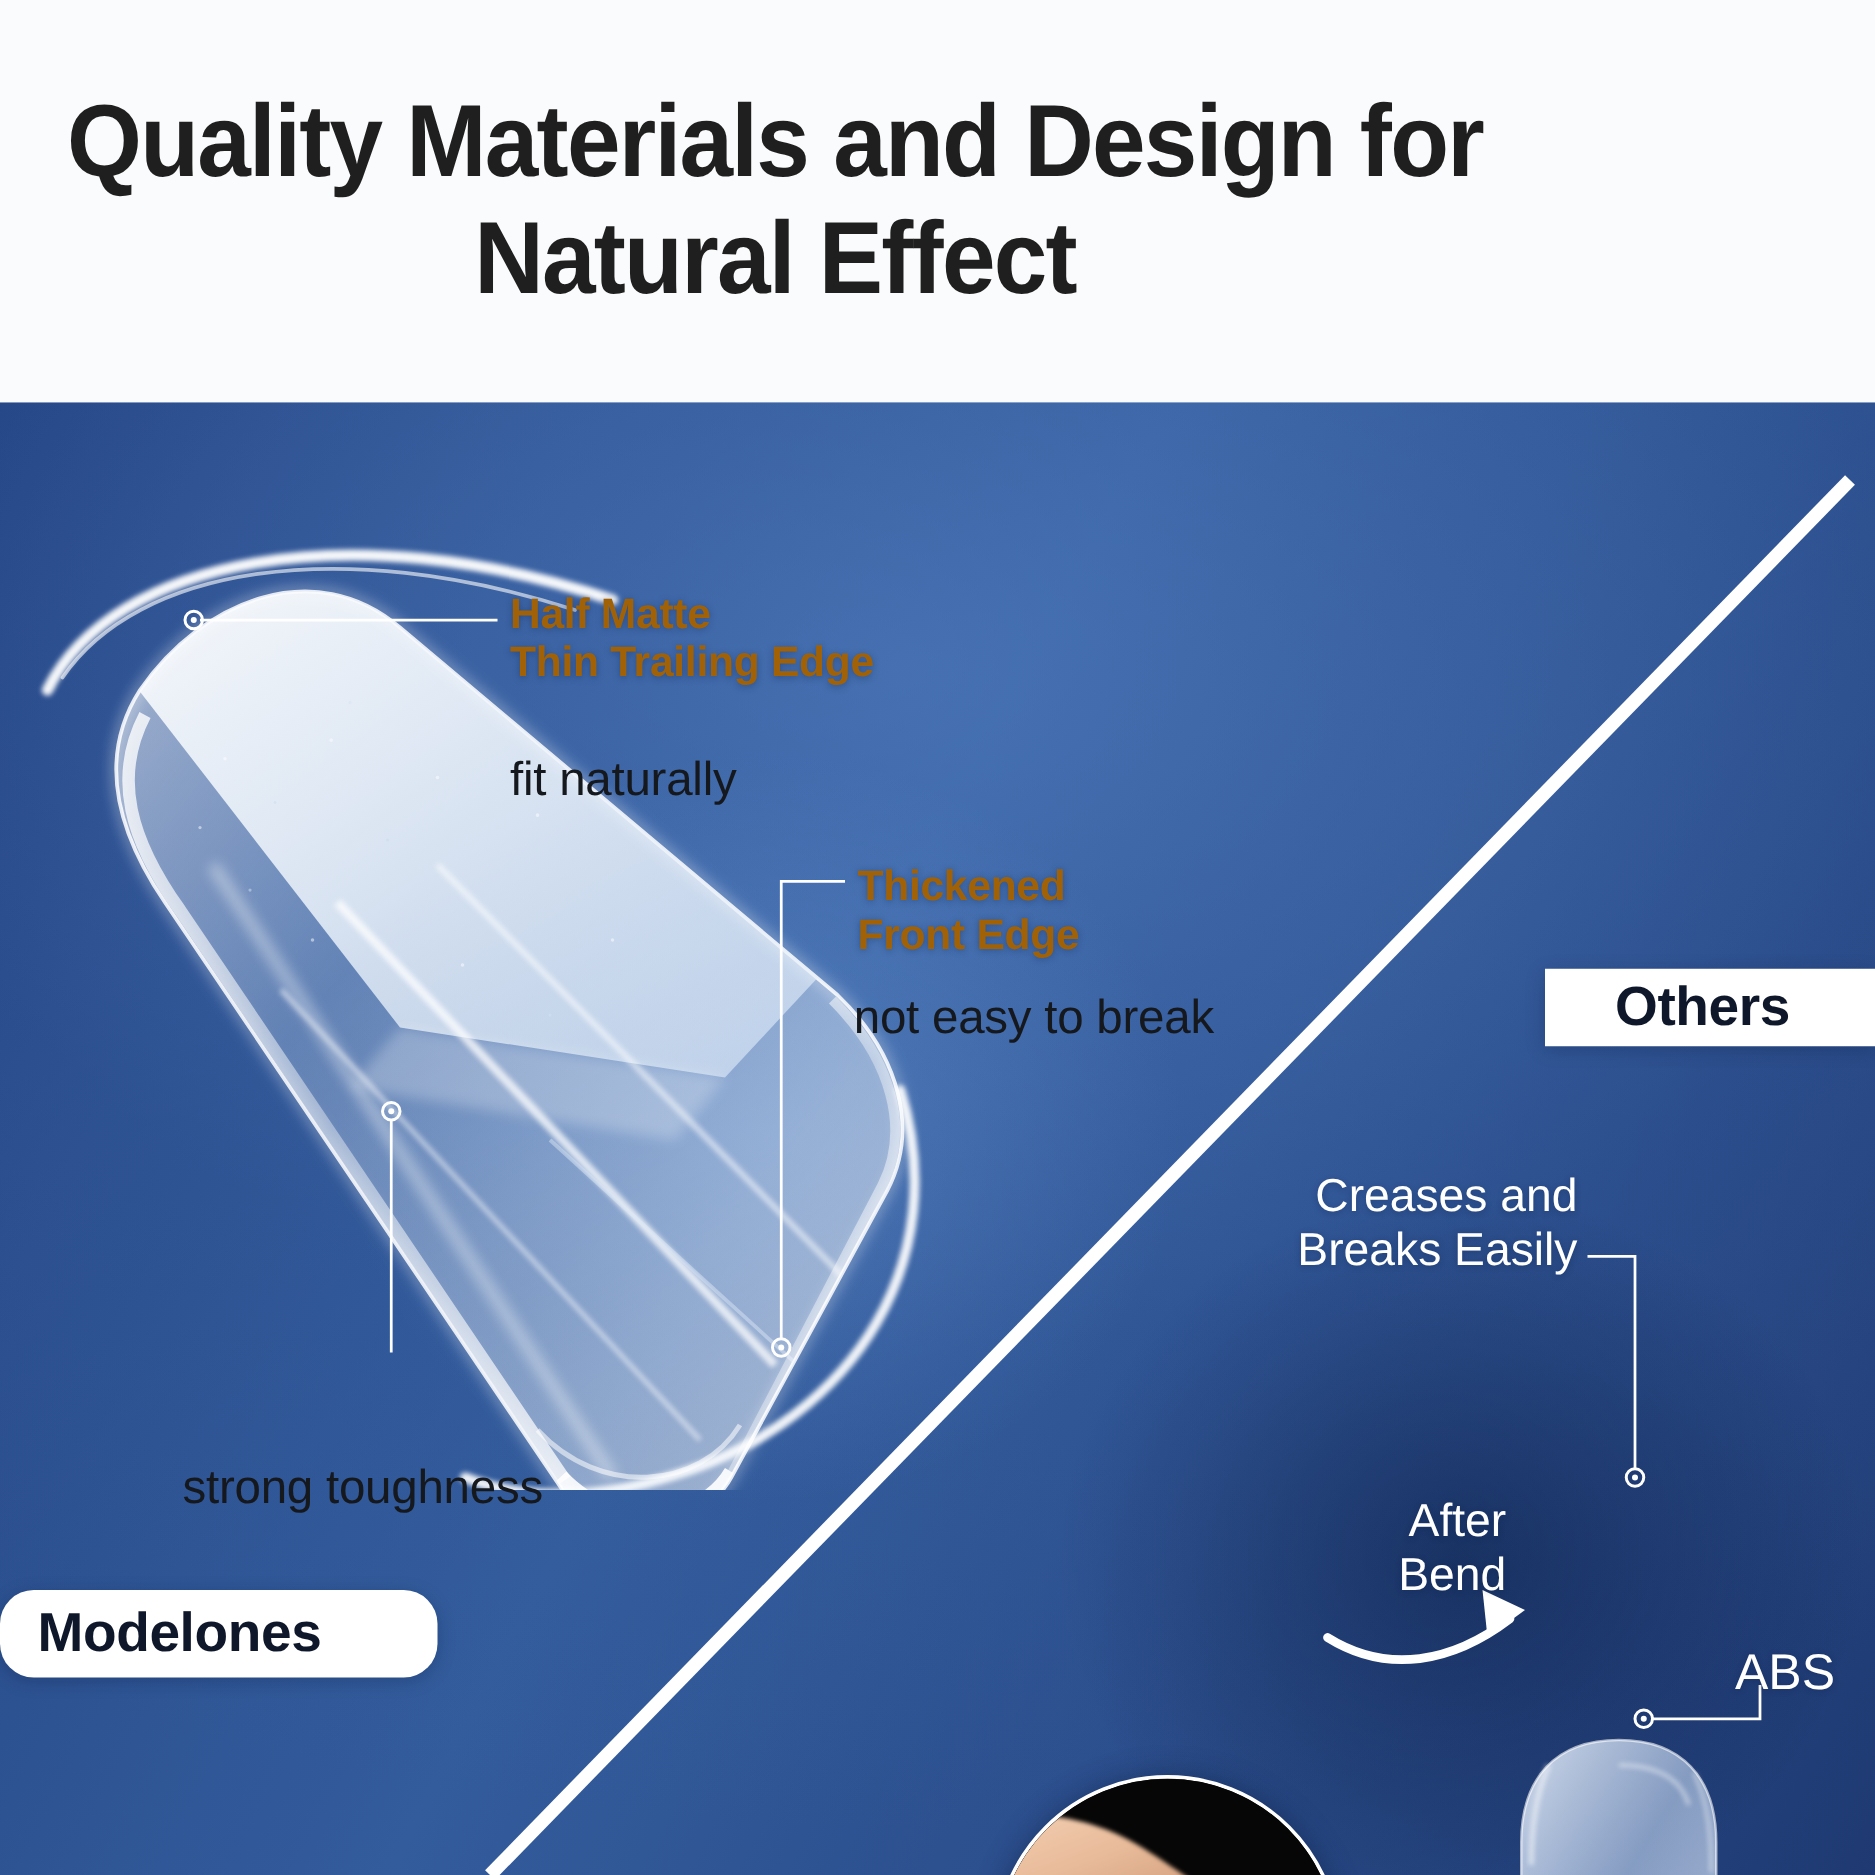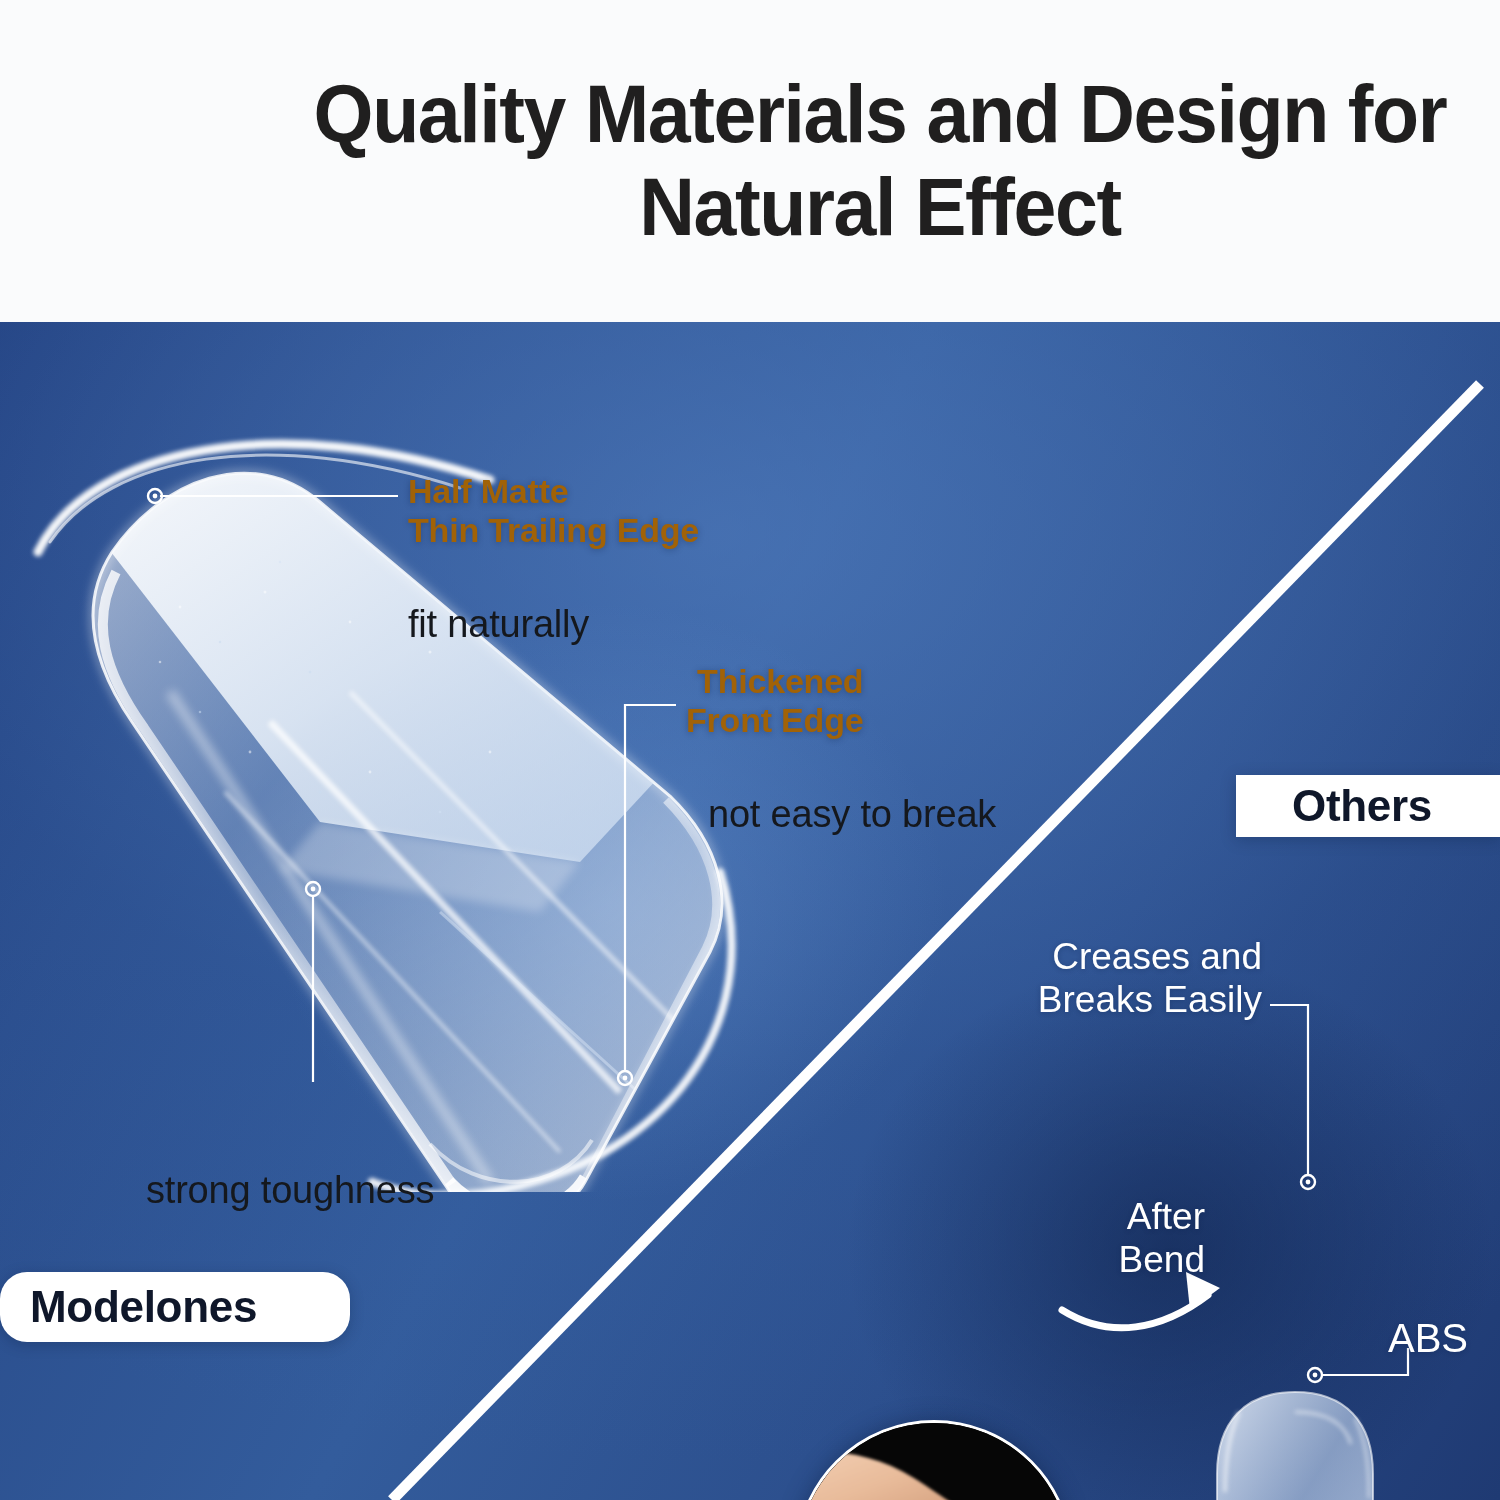--- a/index.html
+++ b/index.html
@@ -9,21 +9,21 @@
     background:#fff;
     overflow:hidden;
   }
   #page { position:relative; width:1500px; height:1500px; overflow:hidden; }
 
   
   .header {
     position:absolute; left:0; top:0; width:1500px; height:322px;
     background:#fafbfc;
     display:flex; flex-direction:column;
-    align-items:flex-end; justify-content:center;
+    align-items:flex-start; justify-content:center;
   }
   .header-title {
     font-family:"Liberation Sans", sans-serif;
     font-weight:700;
     font-size:82px;
     line-height:1.13;
     letter-spacing:-1.5px;
     color:#201f1f;
     text-align:center;
     width:1240px;
@@ -81,22 +81,22 @@
     color:#ffffff;
     font-size:37px;
     font-weight:400;
     line-height:1.15;
     white-space:pre-line;
     text-shadow:0 1px 5px rgba(10,30,70,0.3);
   }
 
   #half-matte-title { left:408px; top:472px; }
   #half-matte-sub   { left:408px; top:602px; }
-  #thick-title      { left:686px; top:662px;text-align:right; }
-  #thick-sub        { left:708px; top:792px; }
+  #thick-title      { left:686px; top:690px; }
+  #thick-sub        { left:683px; top:792px; }
   #nocrease-title   { left:146px; top:1093px; }
   #nocrease-sub     { left:146px; top:1168px; }
   #creases-title    { left:1010px; top:936px; text-align:right; width:252px; }
   #afterbend-title  { left:1020px; top:1160px; text-align:right; width:185px;margin-top:36px; }
   #abs-title        { left:1388px; top:1315px; font-size:40px;text-align:right; }
 
   
   .badge {
     position:absolute;
     background:#ffffff;

